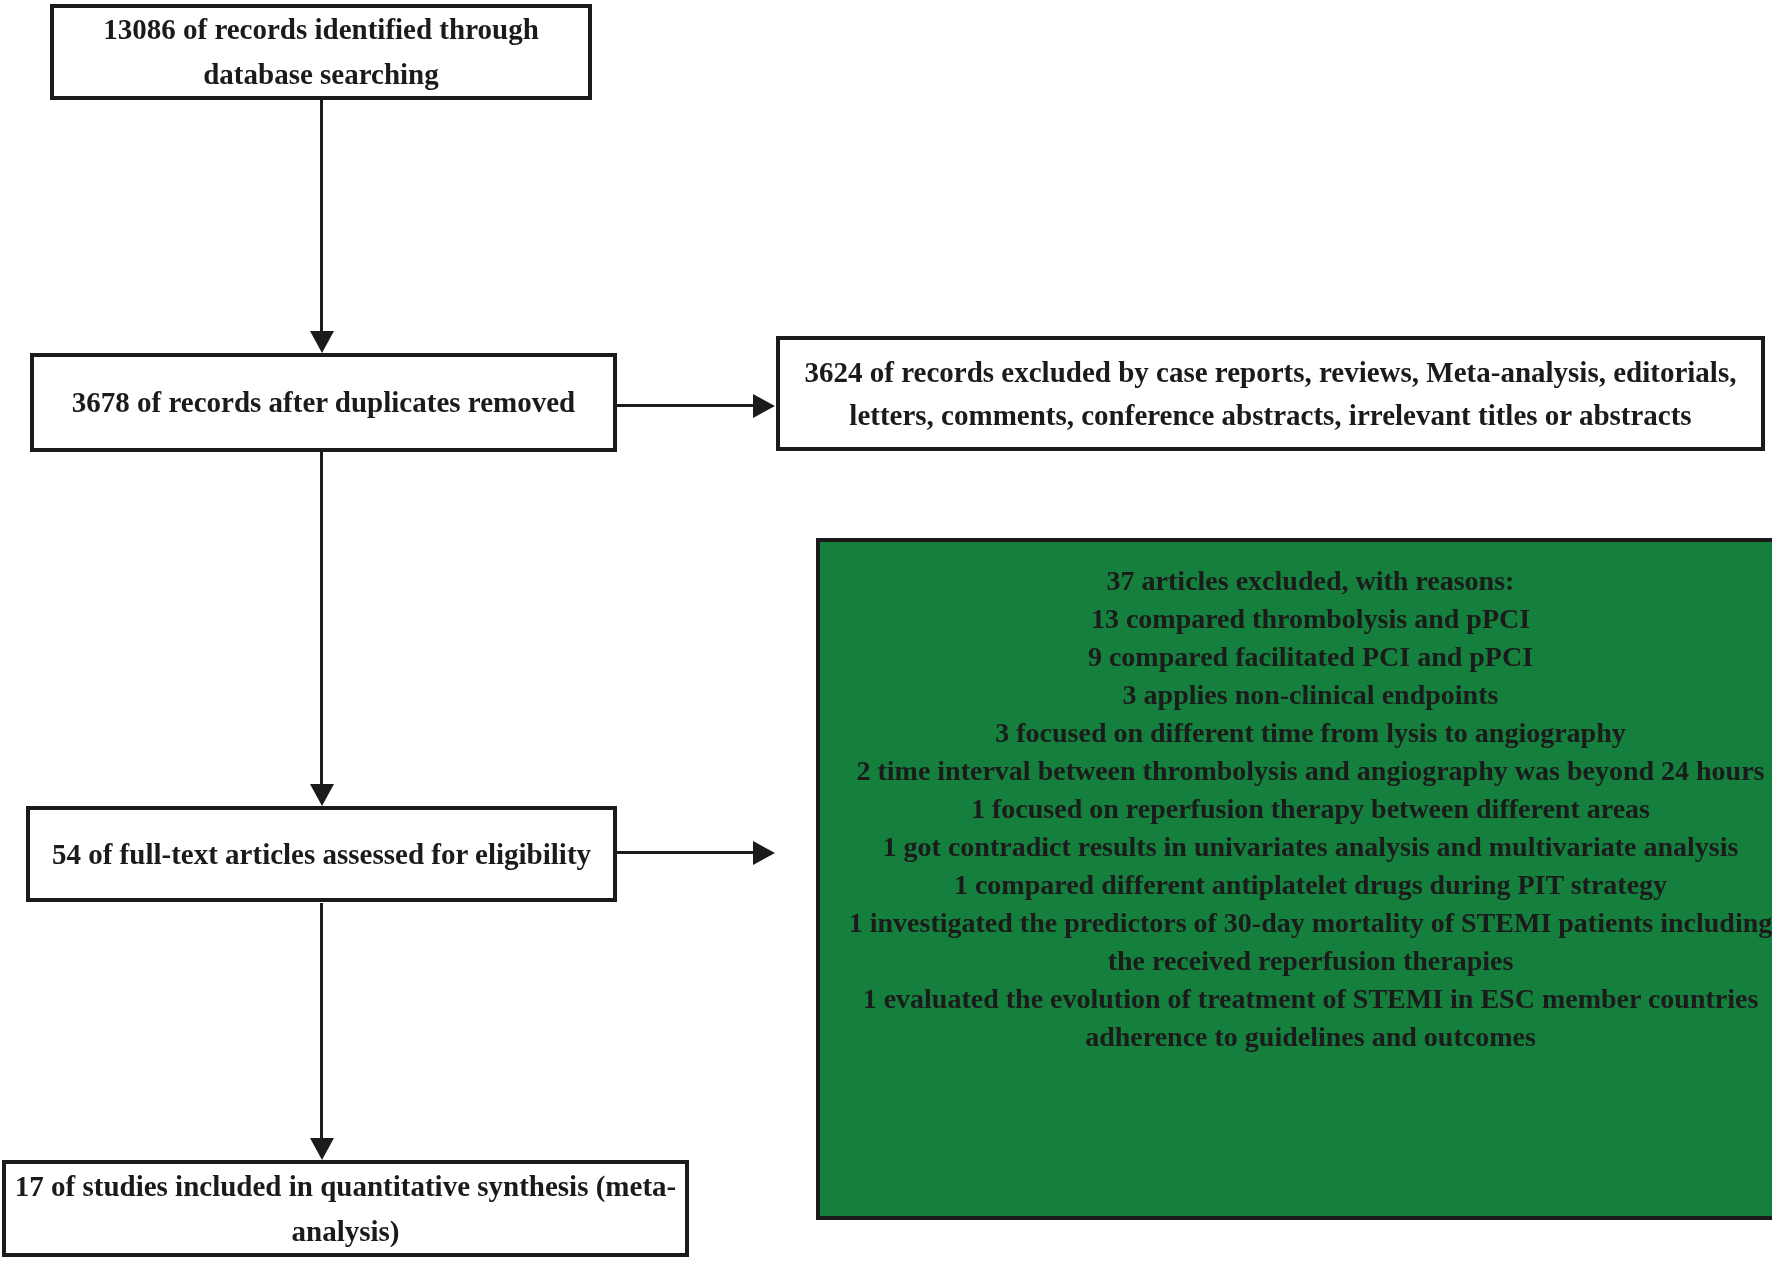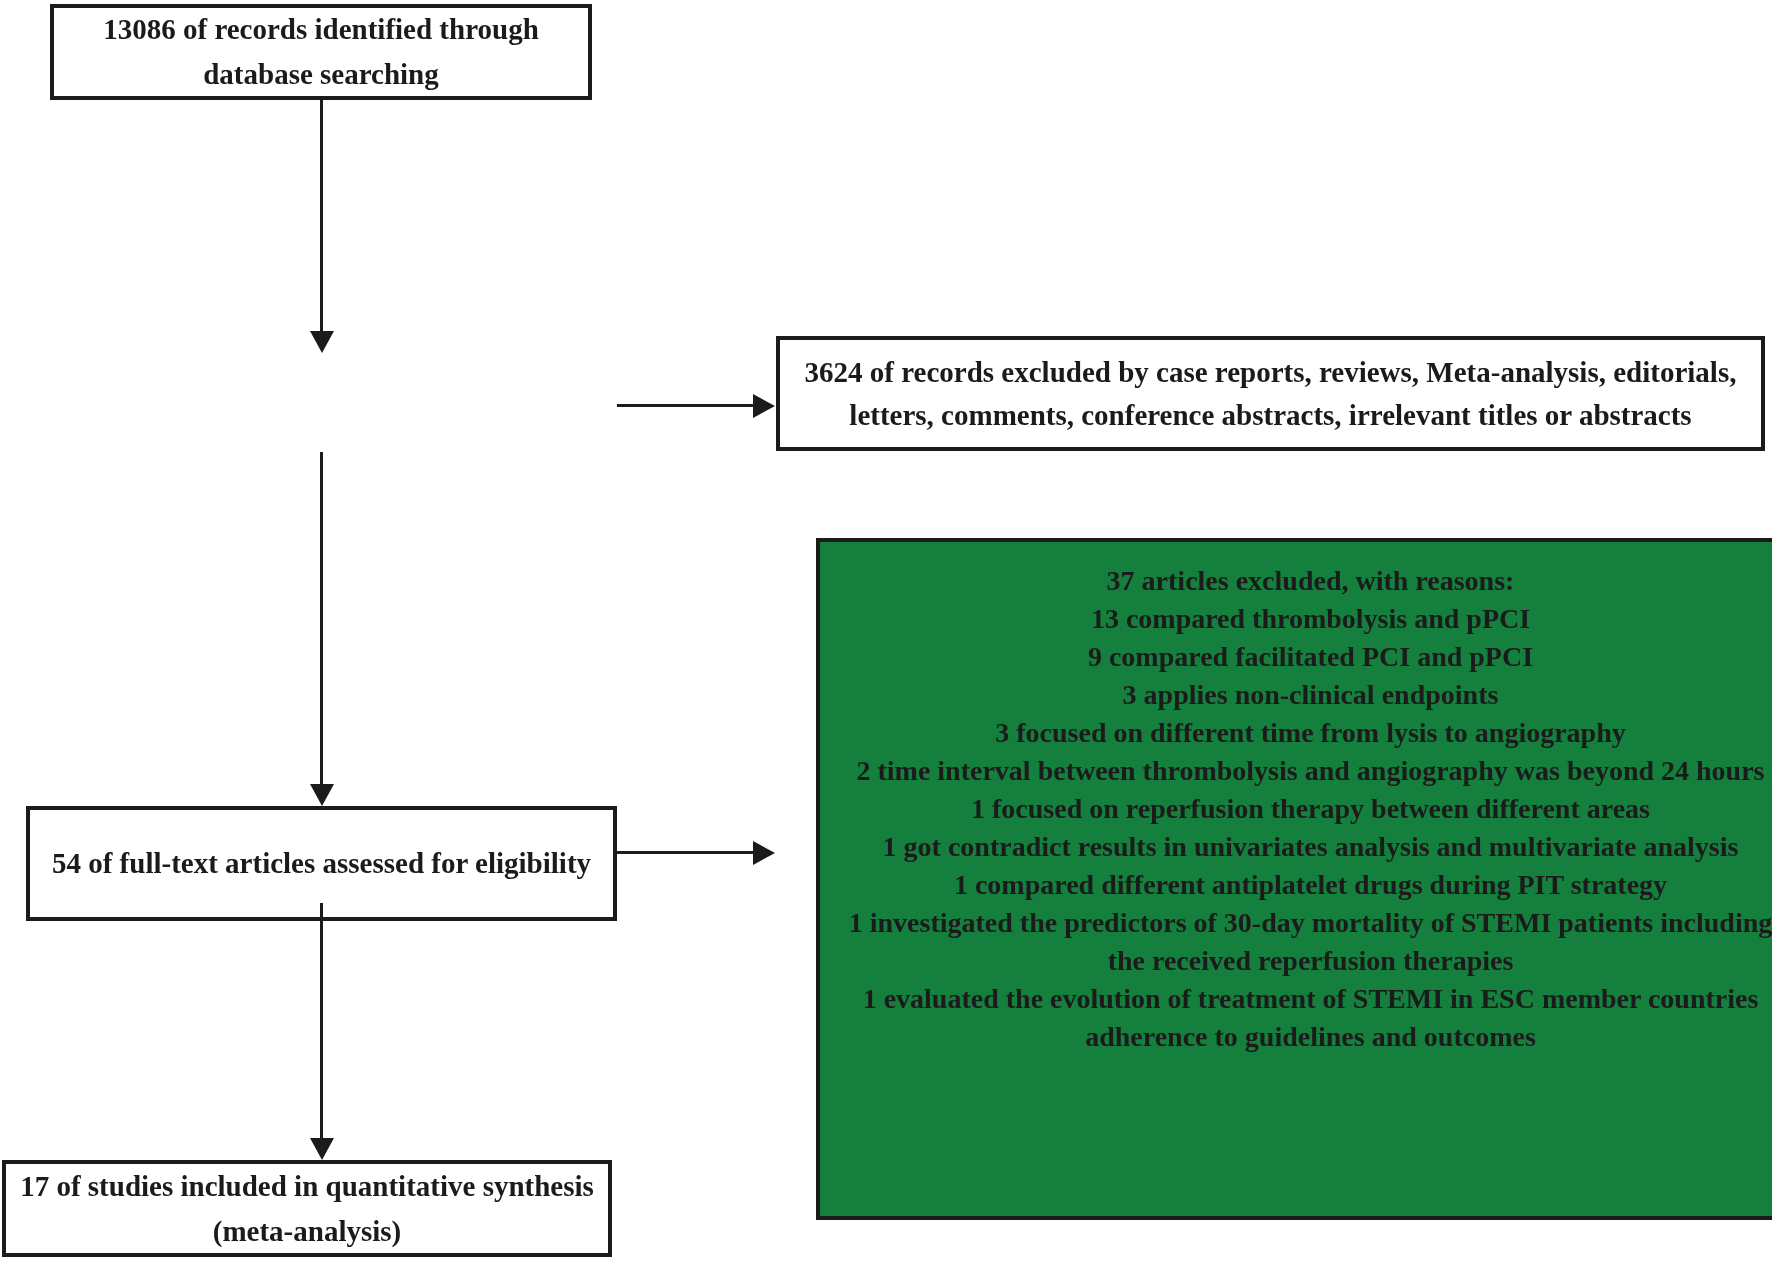--- a/index.html
+++ b/index.html
@@ -82,32 +82,35 @@
 
 <div class="canvas">
 
   <div class="box" style="left:50px; top:4px; width:542px; height:96px;">
     <div class="box-text">13086 of records identified through database searching</div>
   </div>
 
   <div class="vline" style="left:320px; top:100px; height:233px;"></div>
   <div class="arrowhead-down" style="left:310px; top:331px;"></div>
 
+  <div class="box" style="left:30px; top:353px; width:587px; height:99px;">
+    <div class="box-text">3678 of records after duplicates removed</div>
+  </div>
 
   <div class="hline" style="left:617px; top:404px; width:138px;"></div>
   <div class="arrowhead-right" style="left:753px; top:394px;"></div>
 
   <div class="box" style="left:776px; top:336px; width:989px; height:115px;">
     <div class="rbox-text">3624 of records excluded by case reports, reviews, Meta-analysis, editorials, letters, comments, conference abstracts, irrelevant titles or abstracts</div>
   </div>
 
   <div class="vline" style="left:320px; top:452px; height:334px;"></div>
   <div class="arrowhead-down" style="left:310px; top:784px;"></div>
 
-  <div class="box" style="left:26px; top:806px; width:591px; height:115px;">
+  <div class="box" style="left:26px; top:806px; width:591px; height:96px;">
     <div class="box-text">54 of full-text articles assessed for eligibility</div>
   </div>
 
   <div class="hline" style="left:617px; top:851px; width:138px;"></div>
   <div class="arrowhead-right" style="left:753px; top:841px;"></div>
 
   <div class="big-box" style="left:776px; top:538px; width:989px; height:682px;">
     <div class="reason-line">37 articles excluded, with reasons:</div>
     <div>
         <div class="reason-line">13 compared thrombolysis and pPCI</div>
@@ -119,17 +122,17 @@
         <div class="reason-line">1 got contradict results in univariates analysis and multivariate analysis</div>
         <div class="reason-line">1 compared different antiplatelet drugs during PIT strategy</div>
         <div class="reason-line">1 investigated the predictors of 30-day mortality of STEMI patients including the received reperfusion therapies</div>
         <div class="reason-line">1 evaluated the evolution of treatment of STEMI in ESC member countries adherence to guidelines and outcomes</div>
       </div>
   </div>
 
   <div class="vline" style="left:320px; top:903px; height:235px;"></div>
   <div class="arrowhead-down" style="left:310px; top:1138px;"></div>
 
-  <div class="box" style="left:2px; top:1160px; width:610px; height:97px;">
+  <div class="box" style="left:2px; top:1160px; width:687px; height:97px;">
     <div class="box-text">17 of studies included in quantitative synthesis (meta-analysis)</div>
   </div>
 
 </div>
 
 </body></html>

